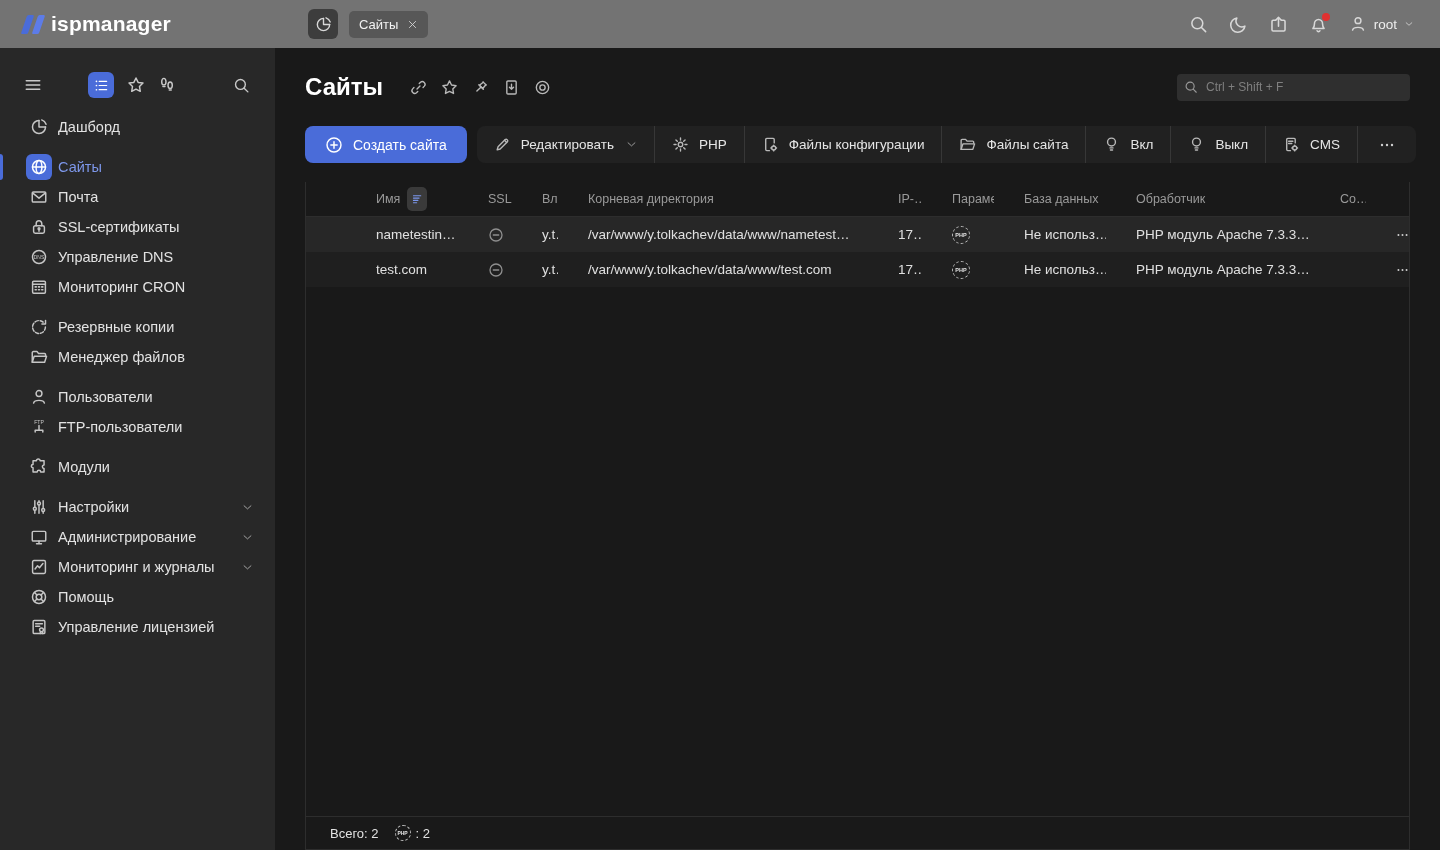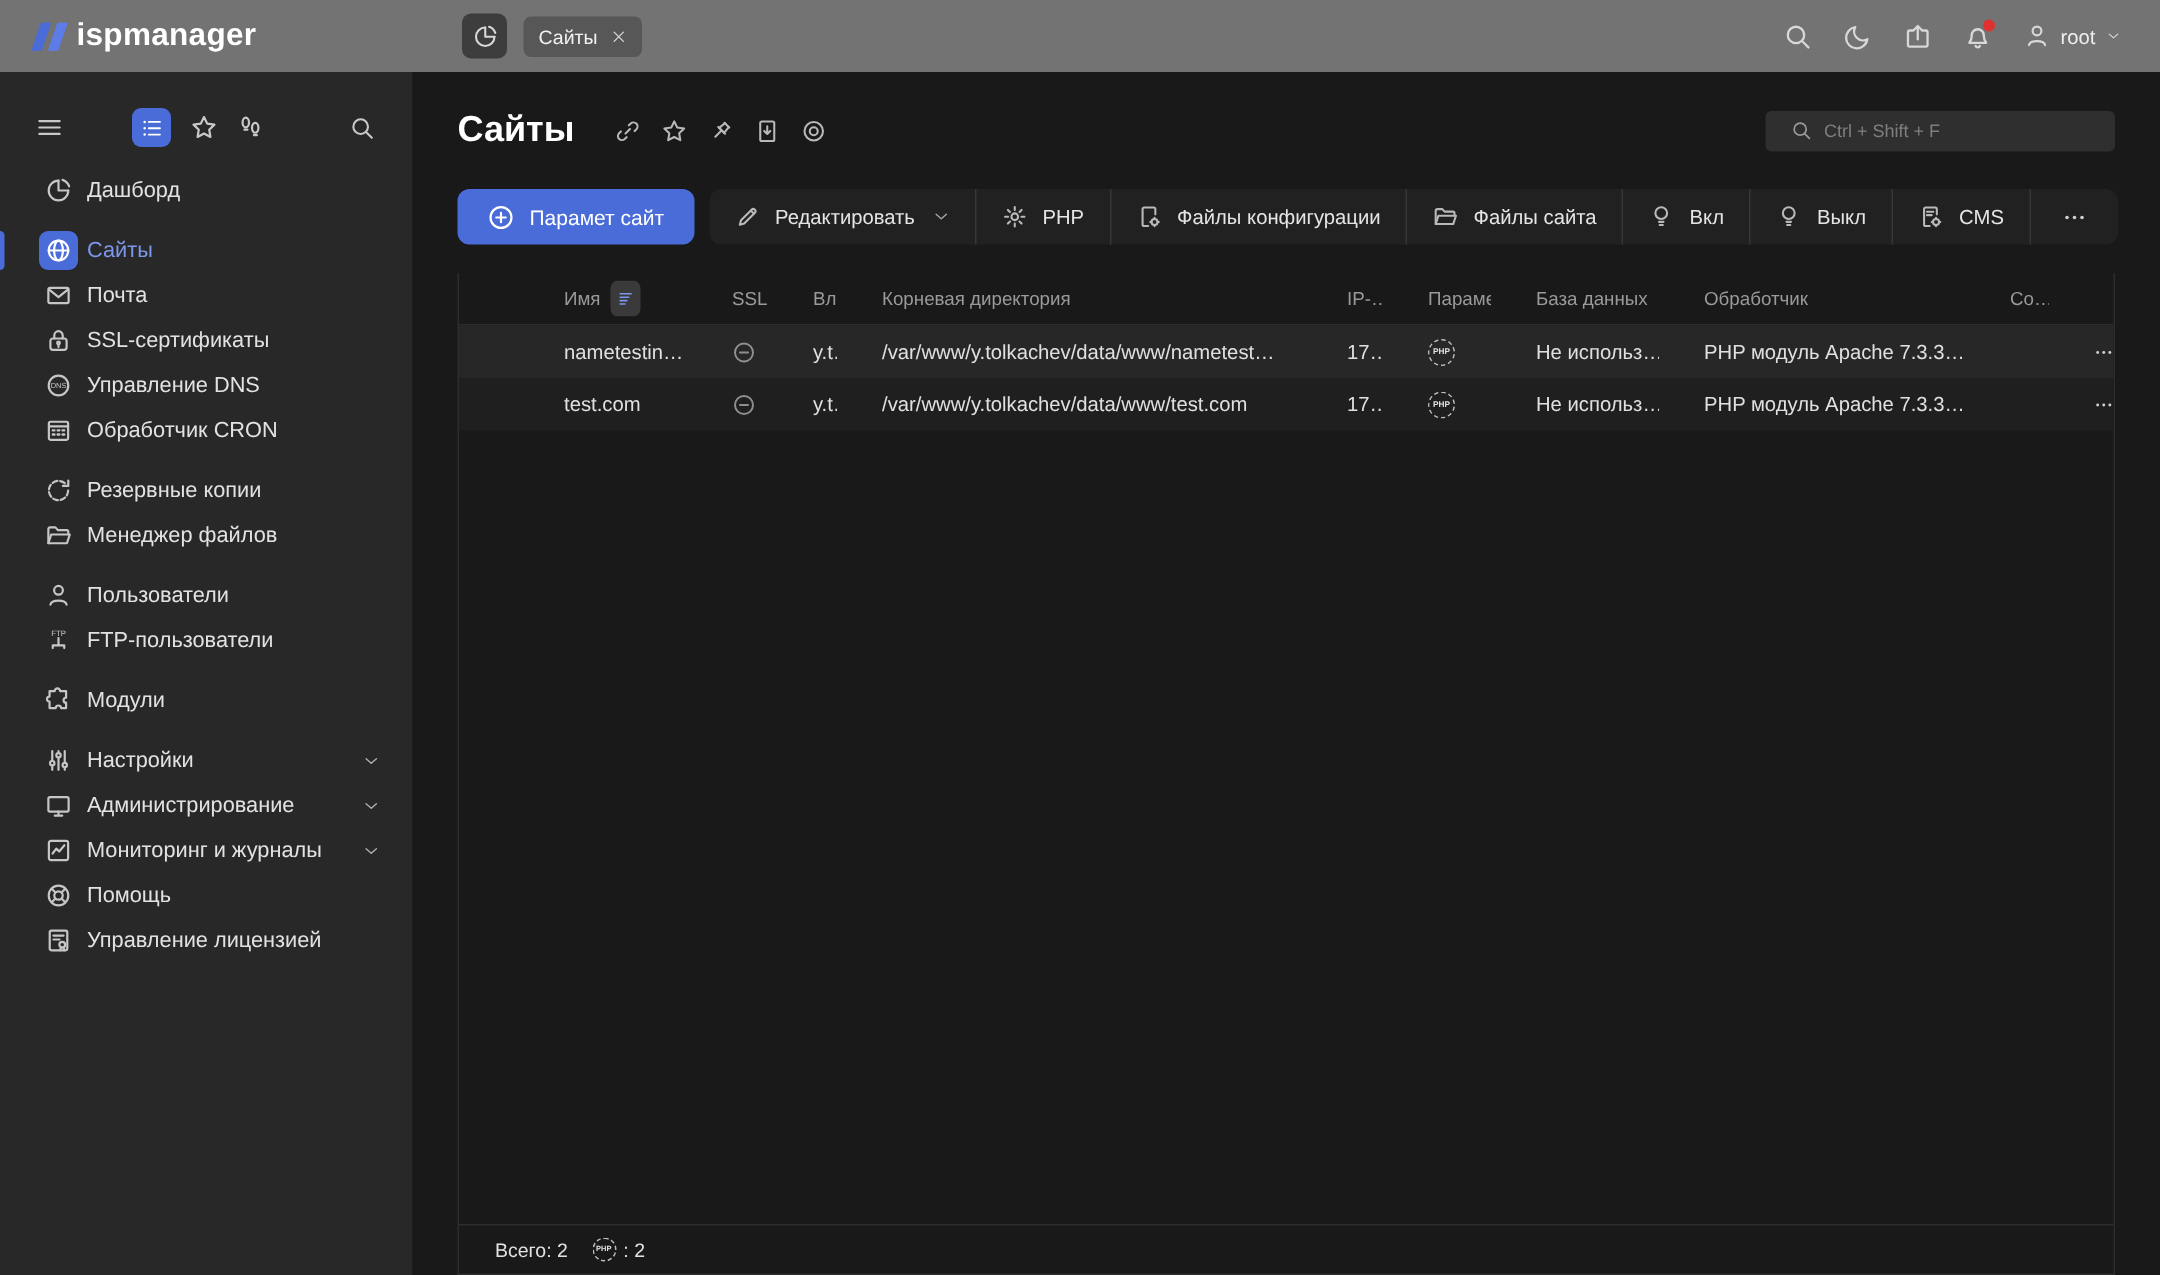--- a/index.html
+++ b/index.html
@@ -49,21 +49,21 @@
   .menu-item.active .mi-label { color:#7d97ea; }
   .menu-item.active::before { content:""; position:absolute; left:0; top:2px; width:3px; height:26px; background:#4a6cd9; border-radius:0 3px 3px 0; }
   .mi-chevron { margin-left:auto; margin-right:22px; color:#b0b0b0; width:11px; height:11px; }
 
   
   .main { flex:1; display:flex; flex-direction:column; padding:0 30px; min-width:0; background:#191919; }
   .page-header { display:flex; align-items:center; margin-top:24px; height:30px; }
   .page-title { font-size:24px; font-weight:bold; color:#ffffff; }
   .title-icons { display:flex; align-items:center; gap:14px; margin-left:27px; color:#b8b8b8; }
   .ti { width:17px; height:17px; cursor:pointer; }
-  .header-search { margin-left:auto; width:233px; height:27px; background:#2f2f2f; border-radius:4px; display:flex; align-items:center; padding:0 17px; gap:8px; color:#9a9a9a; }
+  .header-search { margin-left:auto; width:233px; height:27px; background:#2f2f2f; border-radius:4px; display:flex; align-items:center; padding:0 7px; gap:8px; color:#9a9a9a; }
   .header-search input { flex:1; background:transparent; border:none; outline:none; color:#dddddd; font-size:12px; font-family:"Liberation Sans", sans-serif; }
   .header-search input::placeholder { color:#7f7f7f; }
 
   
   .toolbar { display:flex; margin-top:24px; height:37px; }
   .btn-create { display:flex; align-items:center; gap:10px; padding:0 20px; border-radius:8px; background:#4a6cd9; color:#ffffff; font-size:14px; cursor:pointer; white-space:nowrap; }
   .btn-create .ic { stroke:#ffffff; }
   .btn-group { display:flex; align-items:stretch; margin-left:10px; flex:1; background:#212121; border-radius:8px; }
   .group-btn { display:flex; align-items:center; gap:10px; padding:0 17px; font-size:13.5px; color:#e5e5e5; cursor:pointer; white-space:nowrap; }
   .group-btn + .group-btn { border-left:1px solid #373737; }
@@ -238,21 +238,21 @@
         <span class="mi-label">Управление DNS</span>
       </div>
       <div class="menu-item">
         <span class="mi-icon">
           <svg class="ic" viewBox="0 0 16 16">
                 <rect x="2.3" y="2.8" width="11.4" height="10.7" rx="1"></rect>
                 <path d="M2.3 5.6h11.4"></path>
                 <path d="M4.6 7.9h1M7.5 7.9h1M10.4 7.9h1M4.6 10.4h1M7.5 10.4h1M10.4 10.4h1" stroke-width="1.4"></path>
               </svg>
         </span>
-        <span class="mi-label">Обработчик CRON</span>
+        <span class="mi-label">Мониторинг CRON</span>
       </div>
     </div>
 
     <div class="menu-group">
       <div class="menu-item">
         <span class="mi-icon">
           <svg class="ic" viewBox="0 0 16 16">
                 <path d="M13.7 8a5.7 5.7 0 1 1-1.7-4.05" stroke-dasharray="3 1.6"></path>
                 <path d="M13.8 2.1v3.2h-3.2"></path>
               </svg>
@@ -402,21 +402,21 @@
       <input type="text" placeholder="Ctrl + Shift + F" style="">
     </div>
   </div>
 
   <div class="toolbar">
     <div class="btn-create">
       <svg class="ic" width="18" height="18" viewBox="0 0 16 16">
         <circle cx="8" cy="8" r="6.2"></circle>
             <path d="M8 5.2v5.6M5.2 8h5.6"></path>
       </svg>
-      <span>Парамет сайт</span>
+      <span>Создать сайта</span>
     </div>
     <div class="btn-group">
       <div class="group-btn">
         <svg class="ic gb-icon" viewBox="0 0 16 16">
           <path d="M3 13l.8-2.8 6.8-6.8a1.2 1.2 0 0 1 1.7 0l.3.3a1.2 1.2 0 0 1 0 1.7l-6.8 6.8z"></path>
               <path d="M9.9 4.1l2 2"></path>
         </svg>
         <span>Редактировать</span>
         <svg class="ic gb-chevron" viewBox="0 0 16 16">
               <path d="M3 5.5l5 4.5 5-4.5"></path>

